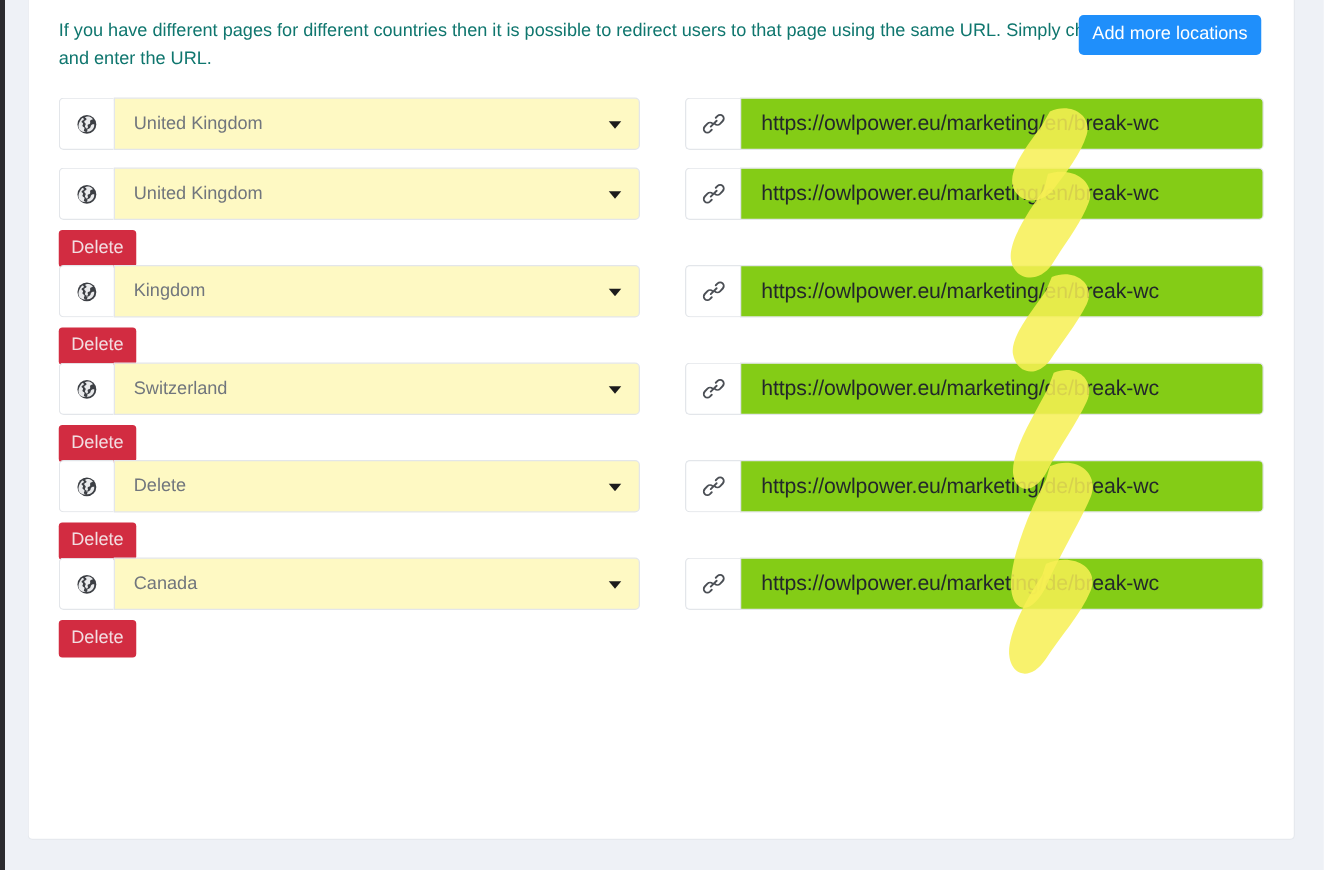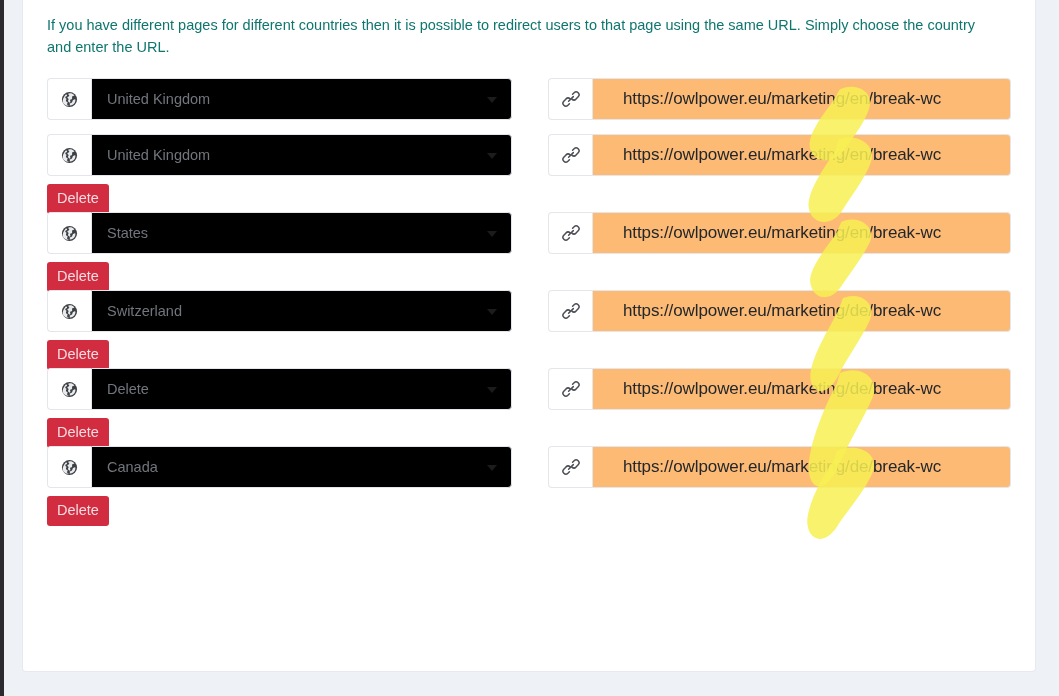--- a/index.html
+++ b/index.html
@@ -94,21 +94,21 @@
   }
   .group-addon svg { display:block; }
 
   
   .country-group { width:468px; }
   .country-select {
     flex:1;
     position:relative;
     border:1px solid #e3e6ea;
     border-radius:0 4px 4px 0;
-    background:#000000;
+    background:#fef9c3;
     display:flex;
     align-items:center;
     padding:0 30px 0 15px;
     font-size:14.5px;
     color:#71767d;
     cursor:pointer;
     overflow:hidden;
     white-space:nowrap;
   }
   .caret {
@@ -120,24 +120,24 @@
     border-right:5px solid transparent;
     border-top:6px solid #1c1c1c;
   }
 
   
   .url-group { width:466px; }
   .url-field {
     flex:1;
     border:1px solid #e3e6ea;
     border-radius:0 4px 4px 0;
-    background:#fdba74;
+    background:#84cc16;
     display:flex;
     align-items:center;
-    padding:0 8px 0 30px;
+    padding:0 8px 0 16px;
     font-size:17px;
     color:#23272b;
     overflow:hidden;
     white-space:nowrap;
     cursor:text;
     letter-spacing:-0.1px;
   }
   .url-text { display:inline-block; white-space:nowrap; }
 
   
@@ -169,20 +169,21 @@
 </head>
 <body>
 
 <div id="left-edge"></div>
 
 <div id="card">
   <div id="card-inner">
 
     <div id="header">
       <p id="page-desc">If you have different pages for different countries then it is possible to redirect users to that page using the same URL. Simply choose the country and enter the URL.</p>
+      <button id="add-more-locations-button">Add more locations</button>
     </div>
 
     <div id="rows">
         <div class="geo-row">
           <div class="geo-row-fields">
             <div class="input-group country-group">
               <span class="group-addon">
                 <svg width="17" height="17" viewBox="0 0 16 16" aria-hidden="true">
                   <circle cx="8" cy="8" r="7.1" fill="#3c3f44"></circle>
                   <path d="M4.4 3.2c1.1-.1 1.6.6 1.2 1.3-.4.7-1.5.5-1.6 1.3-.1.8.9.9 1.1 1.6.2.7-.6 1.1-.4 1.9.2.8 1.3.6 1.5 1.4.2.8-.7 1.3-.4 2.1.2.6.9.8 1.5.8-1.1.4-2.6.2-3.6-.6C2 12.1 1.3 10 1.8 8c.4-1.8 1.5-3.2 2.6-4.8z" fill="#e9eaec"></path>
@@ -247,21 +248,21 @@
           <div class="geo-row-fields">
             <div class="input-group country-group">
               <span class="group-addon">
                 <svg width="17" height="17" viewBox="0 0 16 16" aria-hidden="true">
                   <circle cx="8" cy="8" r="7.1" fill="#3c3f44"></circle>
                   <path d="M4.4 3.2c1.1-.1 1.6.6 1.2 1.3-.4.7-1.5.5-1.6 1.3-.1.8.9.9 1.1 1.6.2.7-.6 1.1-.4 1.9.2.8 1.3.6 1.5 1.4.2.8-.7 1.3-.4 2.1.2.6.9.8 1.5.8-1.1.4-2.6.2-3.6-.6C2 12.1 1.3 10 1.8 8c.4-1.8 1.5-3.2 2.6-4.8z" fill="#e9eaec"></path>
                   <path d="M10.2 2.3c.9.4 1.8 1 2.4 1.9-.6.5-1.5.3-2 .9-.5.7.2 1.5-.2 2.2-.4.7-1.5.5-1.8 1.2-.2.6.4 1.2.2 1.8-.2.6-1 .6-1.2 1.2 1 .3 2.2-.1 2.8-.9.5-.7.4-1.7 1-2.2.6-.5 1.5-.2 2.1-.7.3 1.9-.5 3.9-2.1 5-1.1.8-2.4 1-3.6.8.7-.5.9-1.5.5-2.2-.4-.8-1.5-.8-1.7-1.6-.2-.8.7-1.3.5-2.1-.2-.7-1.2-.9-1.1-1.7.1-.8 1.2-.6 1.6-1.3.4-.8-.2-1.6-1.2-1.5C6.9 2.4 8.6 1.9 10.2 2.3z" fill="#e9eaec"></path>
                 </svg>
               </span>
               <div class="country-select">
-                <span class="country-label">States</span>
+                <span class="country-label">Kingdom</span>
                 <span class="caret"></span>
               </div>
             </div>
             <div class="input-group url-group">
               <span class="group-addon">
                 <svg width="18" height="18" viewBox="0 0 18 18" aria-hidden="true">
                   <g fill="none" stroke="#4b4f55" stroke-width="1.5" stroke-linecap="round">
                     <path d="M10.6 4.2 12.1 2.7a2.9 2.9 0 0 1 4.1 4.1L14 9.1a2.9 2.9 0 0 1-4.1 0"></path>
                     <path d="M7.4 13.8 5.9 15.3a2.9 2.9 0 0 1-4.1-4.1L4 8.9a2.9 2.9 0 0 1 4.1 0"></path>
                     <path d="M6.6 11.3 11.3 6.6"></path>

